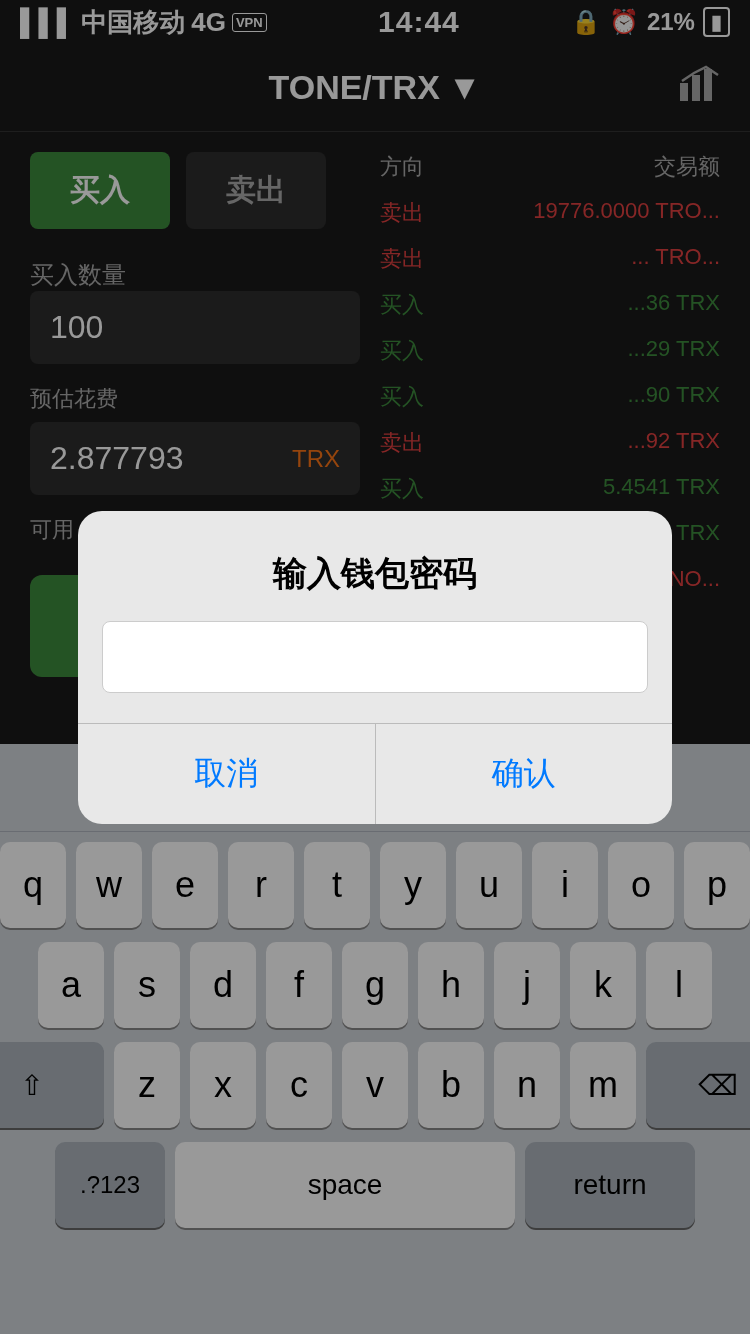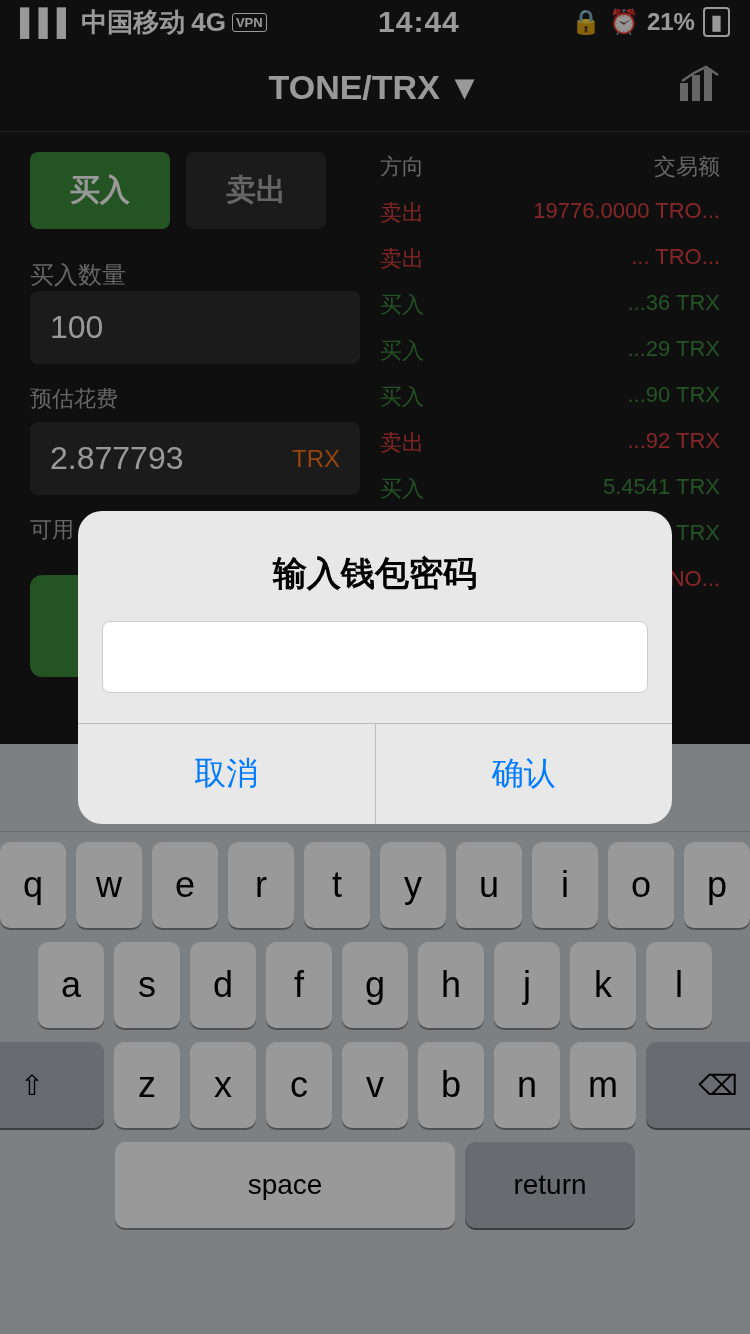--- a/index.html
+++ b/index.html
@@ -457,17 +457,18 @@
       <div class="key">x</div>
       <div class="key">c</div>
       <div class="key">v</div>
       <div class="key">b</div>
       <div class="key">n</div>
       <div class="key">m</div>
       <div class="key-dark key-wide">⌫</div>
     </div>
 
     <div class="key-row">
+      <div class="key-dark key-symbol" style="font-size:24px;">.?123</div>
       <div class="key key-space" style="font-size:28px;">space</div>
       <div class="key-dark key-return" style="font-size:28px;border-radius:11px;">return</div>
     </div>
   </div>
 </div>
 
 </body></html>

